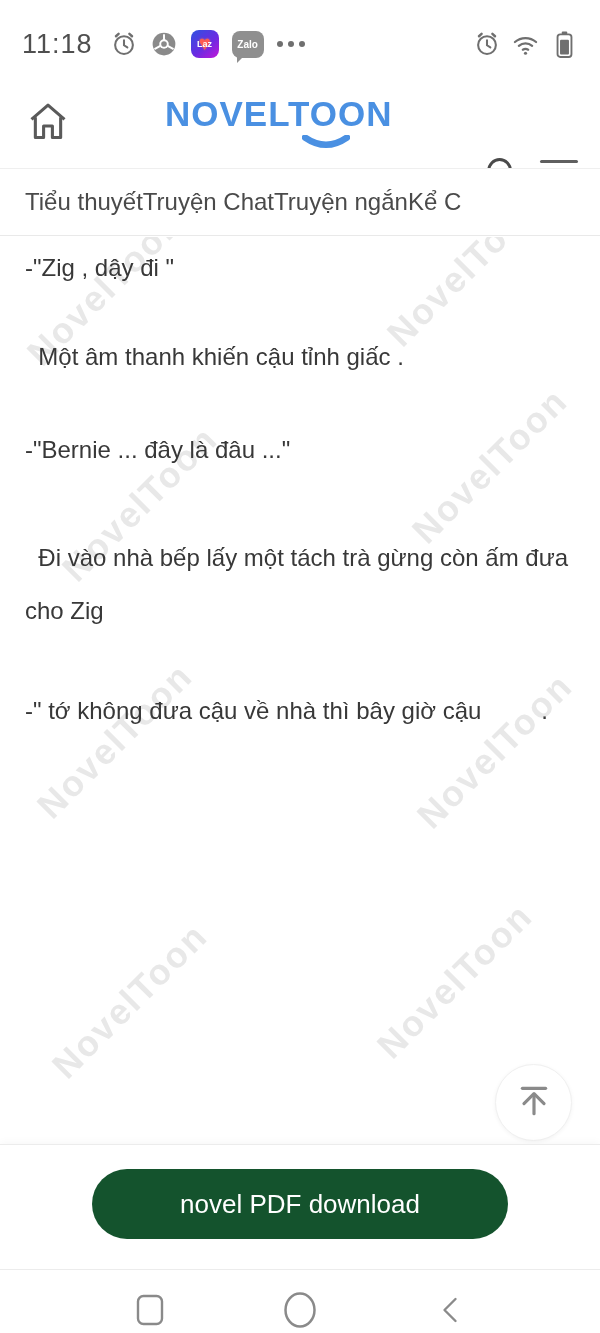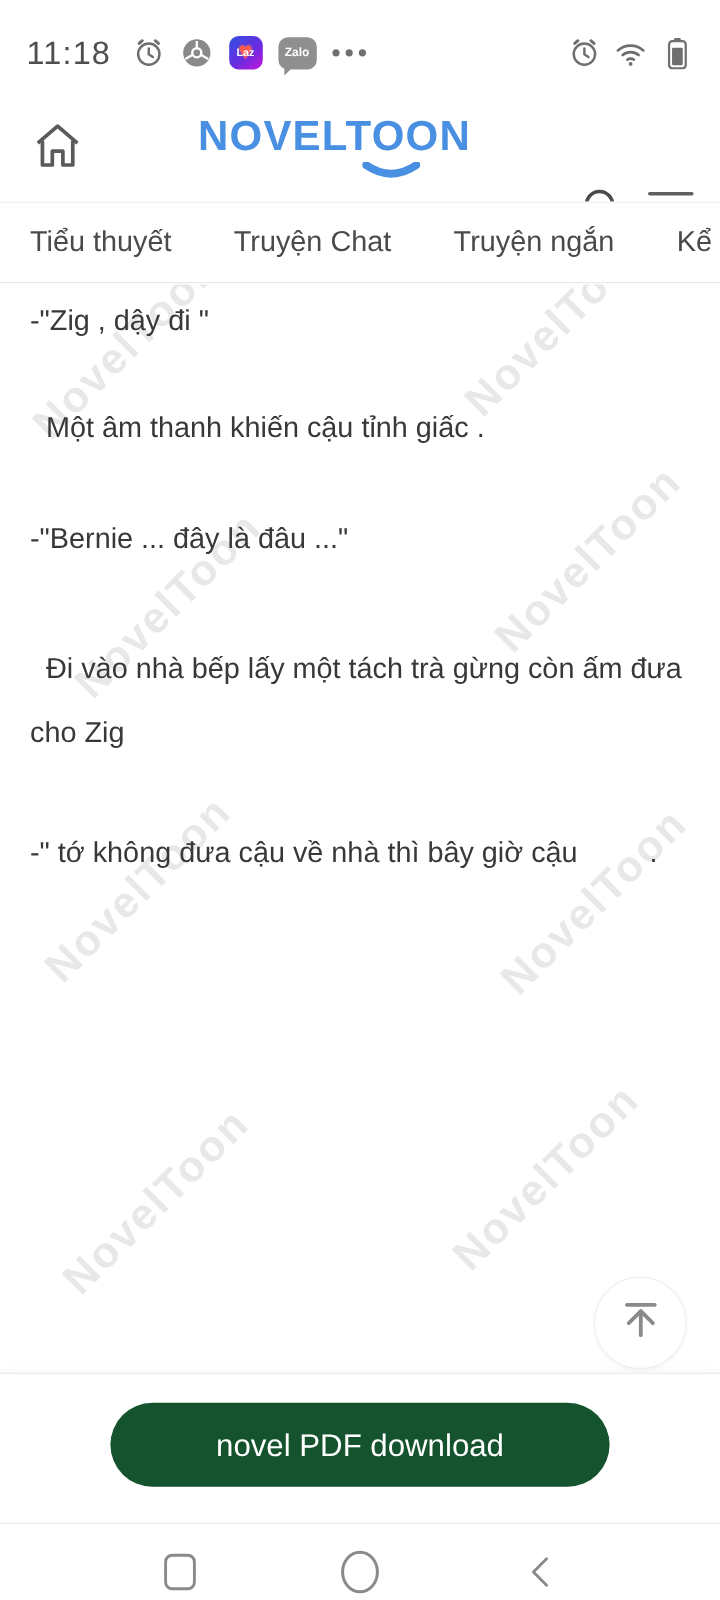--- a/index.html
+++ b/index.html
@@ -35,21 +35,21 @@
   .logo-text { font-size:35px; font-weight:800; letter-spacing:1px; color:#4a90e2; white-space:nowrap; }
   .logo-smile { position:absolute; left:61%; top:41px; width:48px; height:16px; }
   .search-button { position:absolute; left:484px; top:82px; width:36px; height:40px; cursor:pointer; }
   .menu-button { position:absolute; left:540px; top:88px; width:38px; height:30px; cursor:pointer;
     display:flex; flex-direction:column; justify-content:space-between; }
   .menu-button i { display:block; height:3px; background:#5f5f5f; border-radius:2px; }
 
   
   .tab-bar { position:absolute; top:152px; left:0; right:0; height:68px; background:#fff;
     border-top:1px solid #efefef; border-bottom:1px solid #e9e9e9;
-    display:flex; align-items:center; padding-left:25px; gap:52px;
+    display:flex; align-items:center; padding-left:25px; 
     overflow:hidden; white-space:nowrap; }
   .tab-item { font-size:24px; color:#4a4a4a; flex:none; cursor:pointer; }
 
   
   .content { position:absolute; top:221px; left:0; right:0; height:1112px; overflow:hidden;
     padding:0 25px; color:#383838; }
   .wm-layer { position:absolute; inset:0; pointer-events:none; }
   .wm { position:absolute; font-size:36px; font-weight:600; letter-spacing:2px; color:#e8e8e8;
     transform:translate(-50%,-50%) rotate(-45deg); white-space:nowrap; }
   .wm:nth-child(1){ left:105px; top:51px; }

